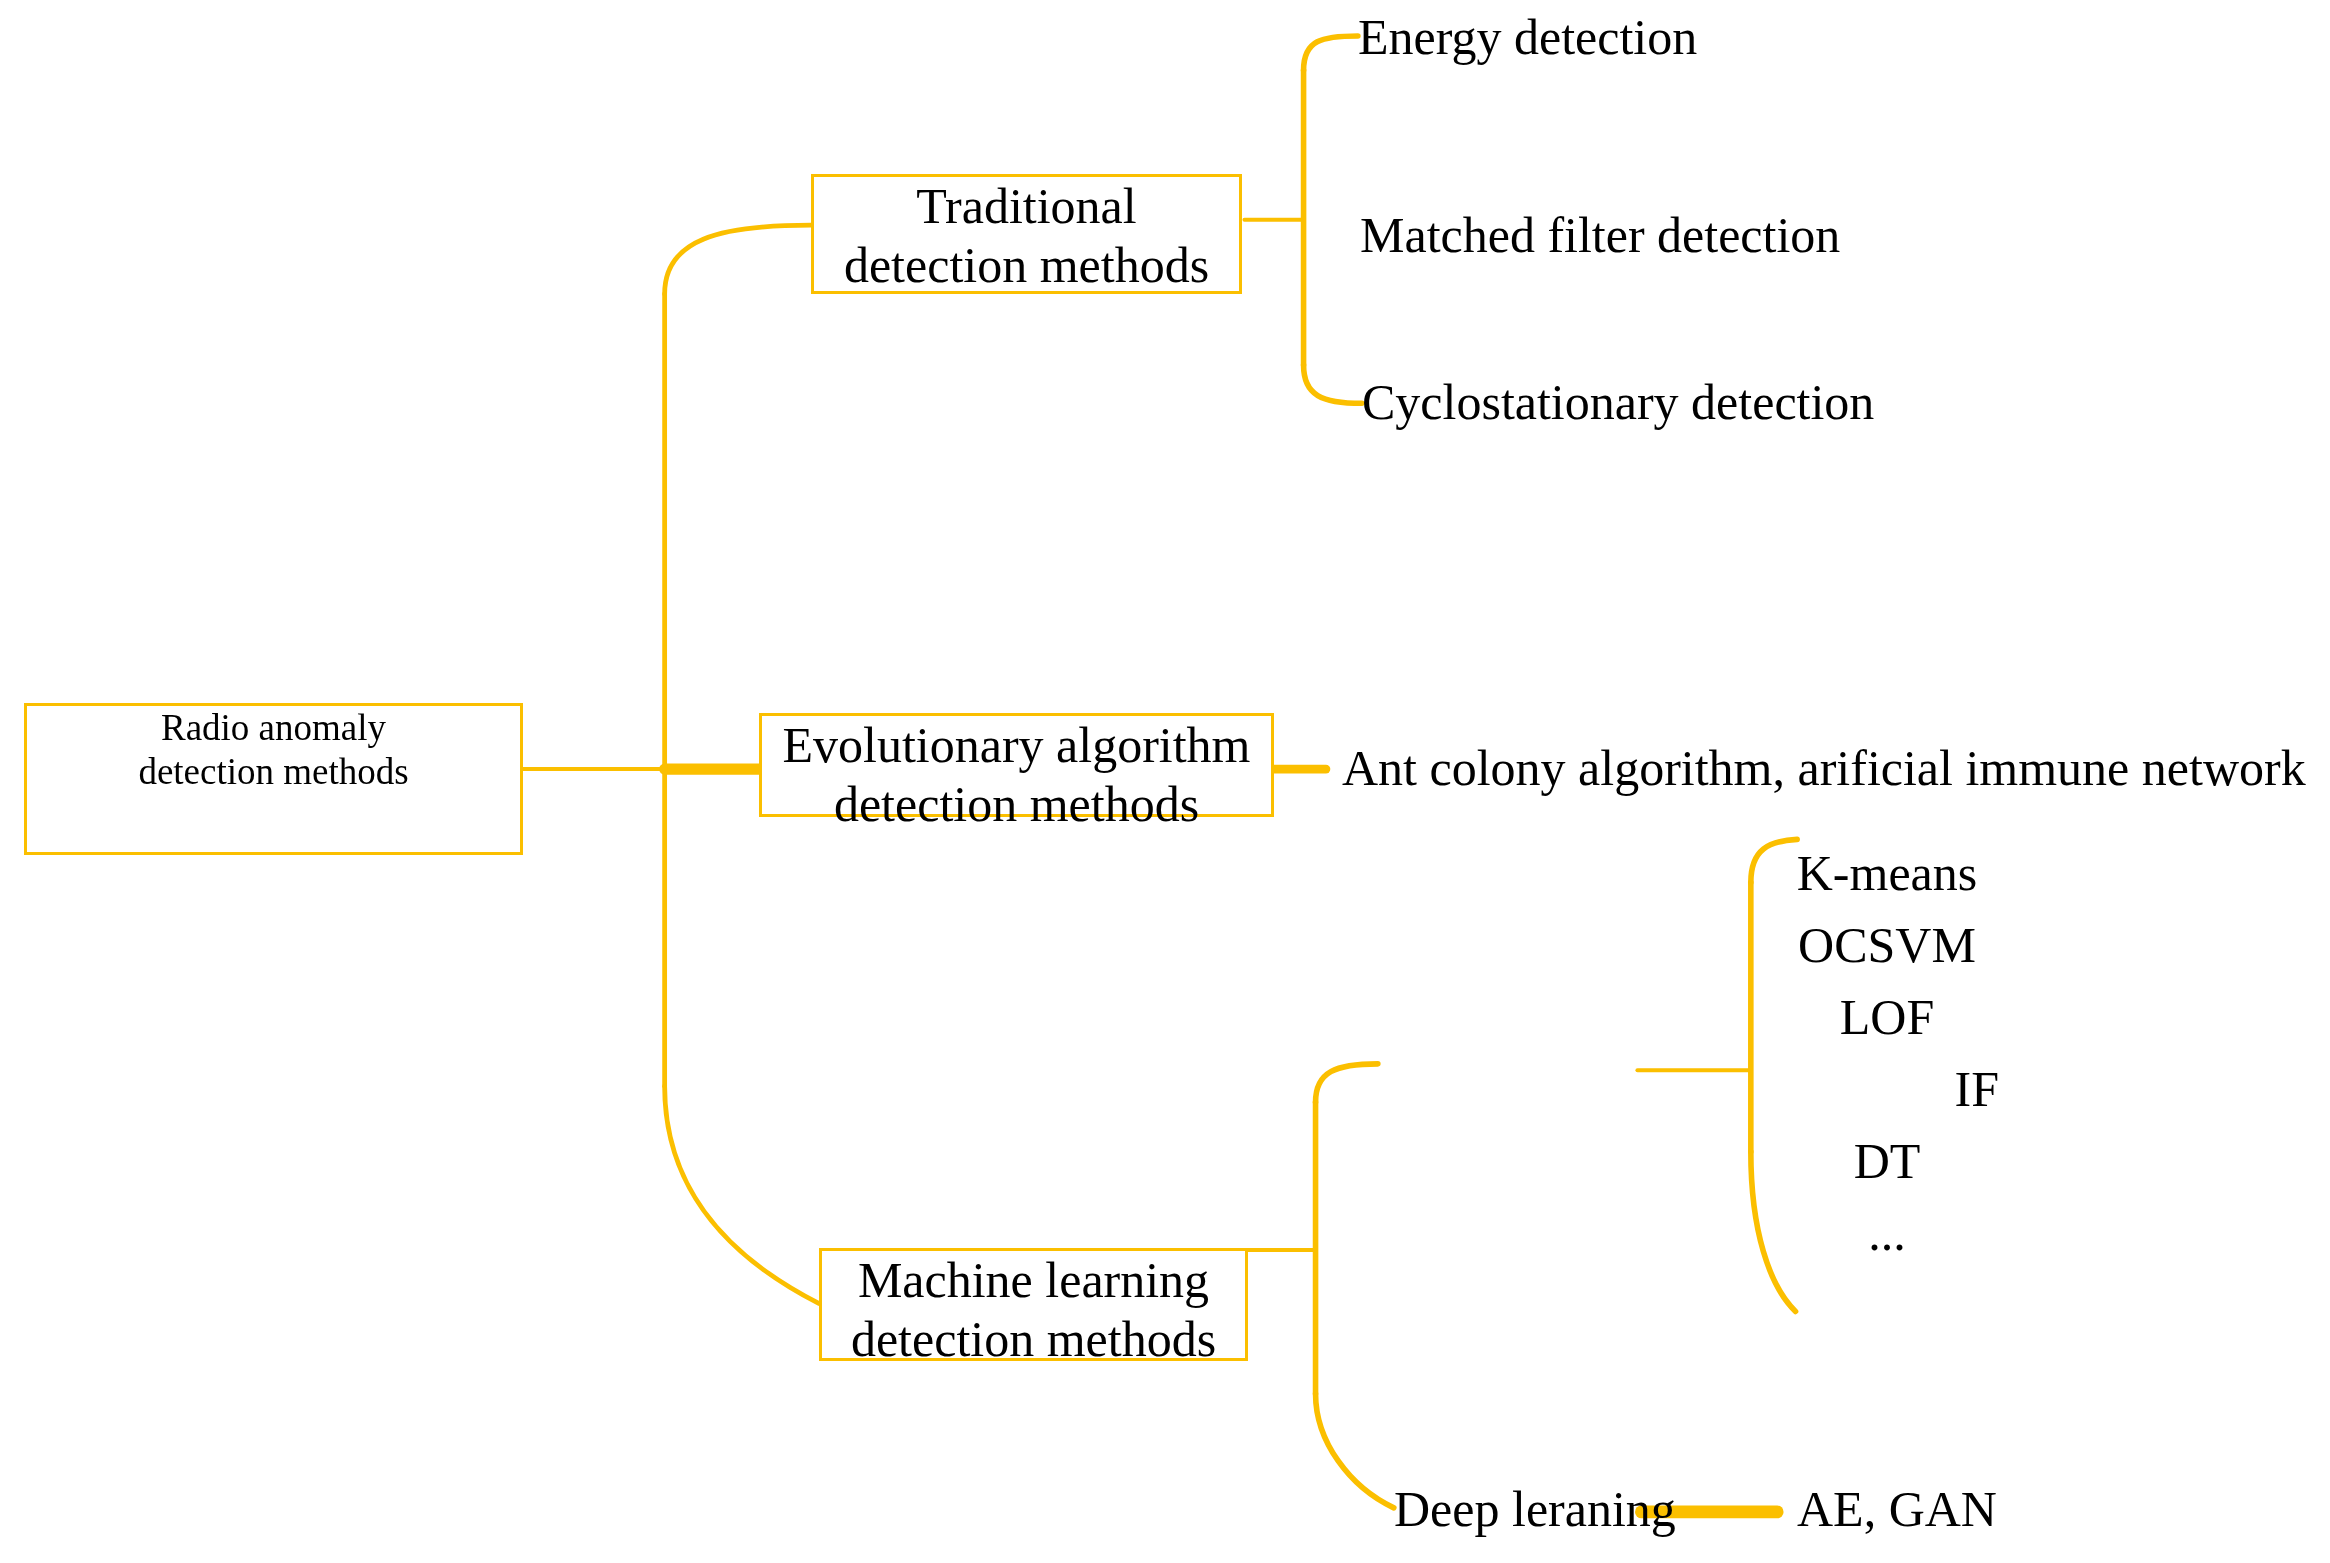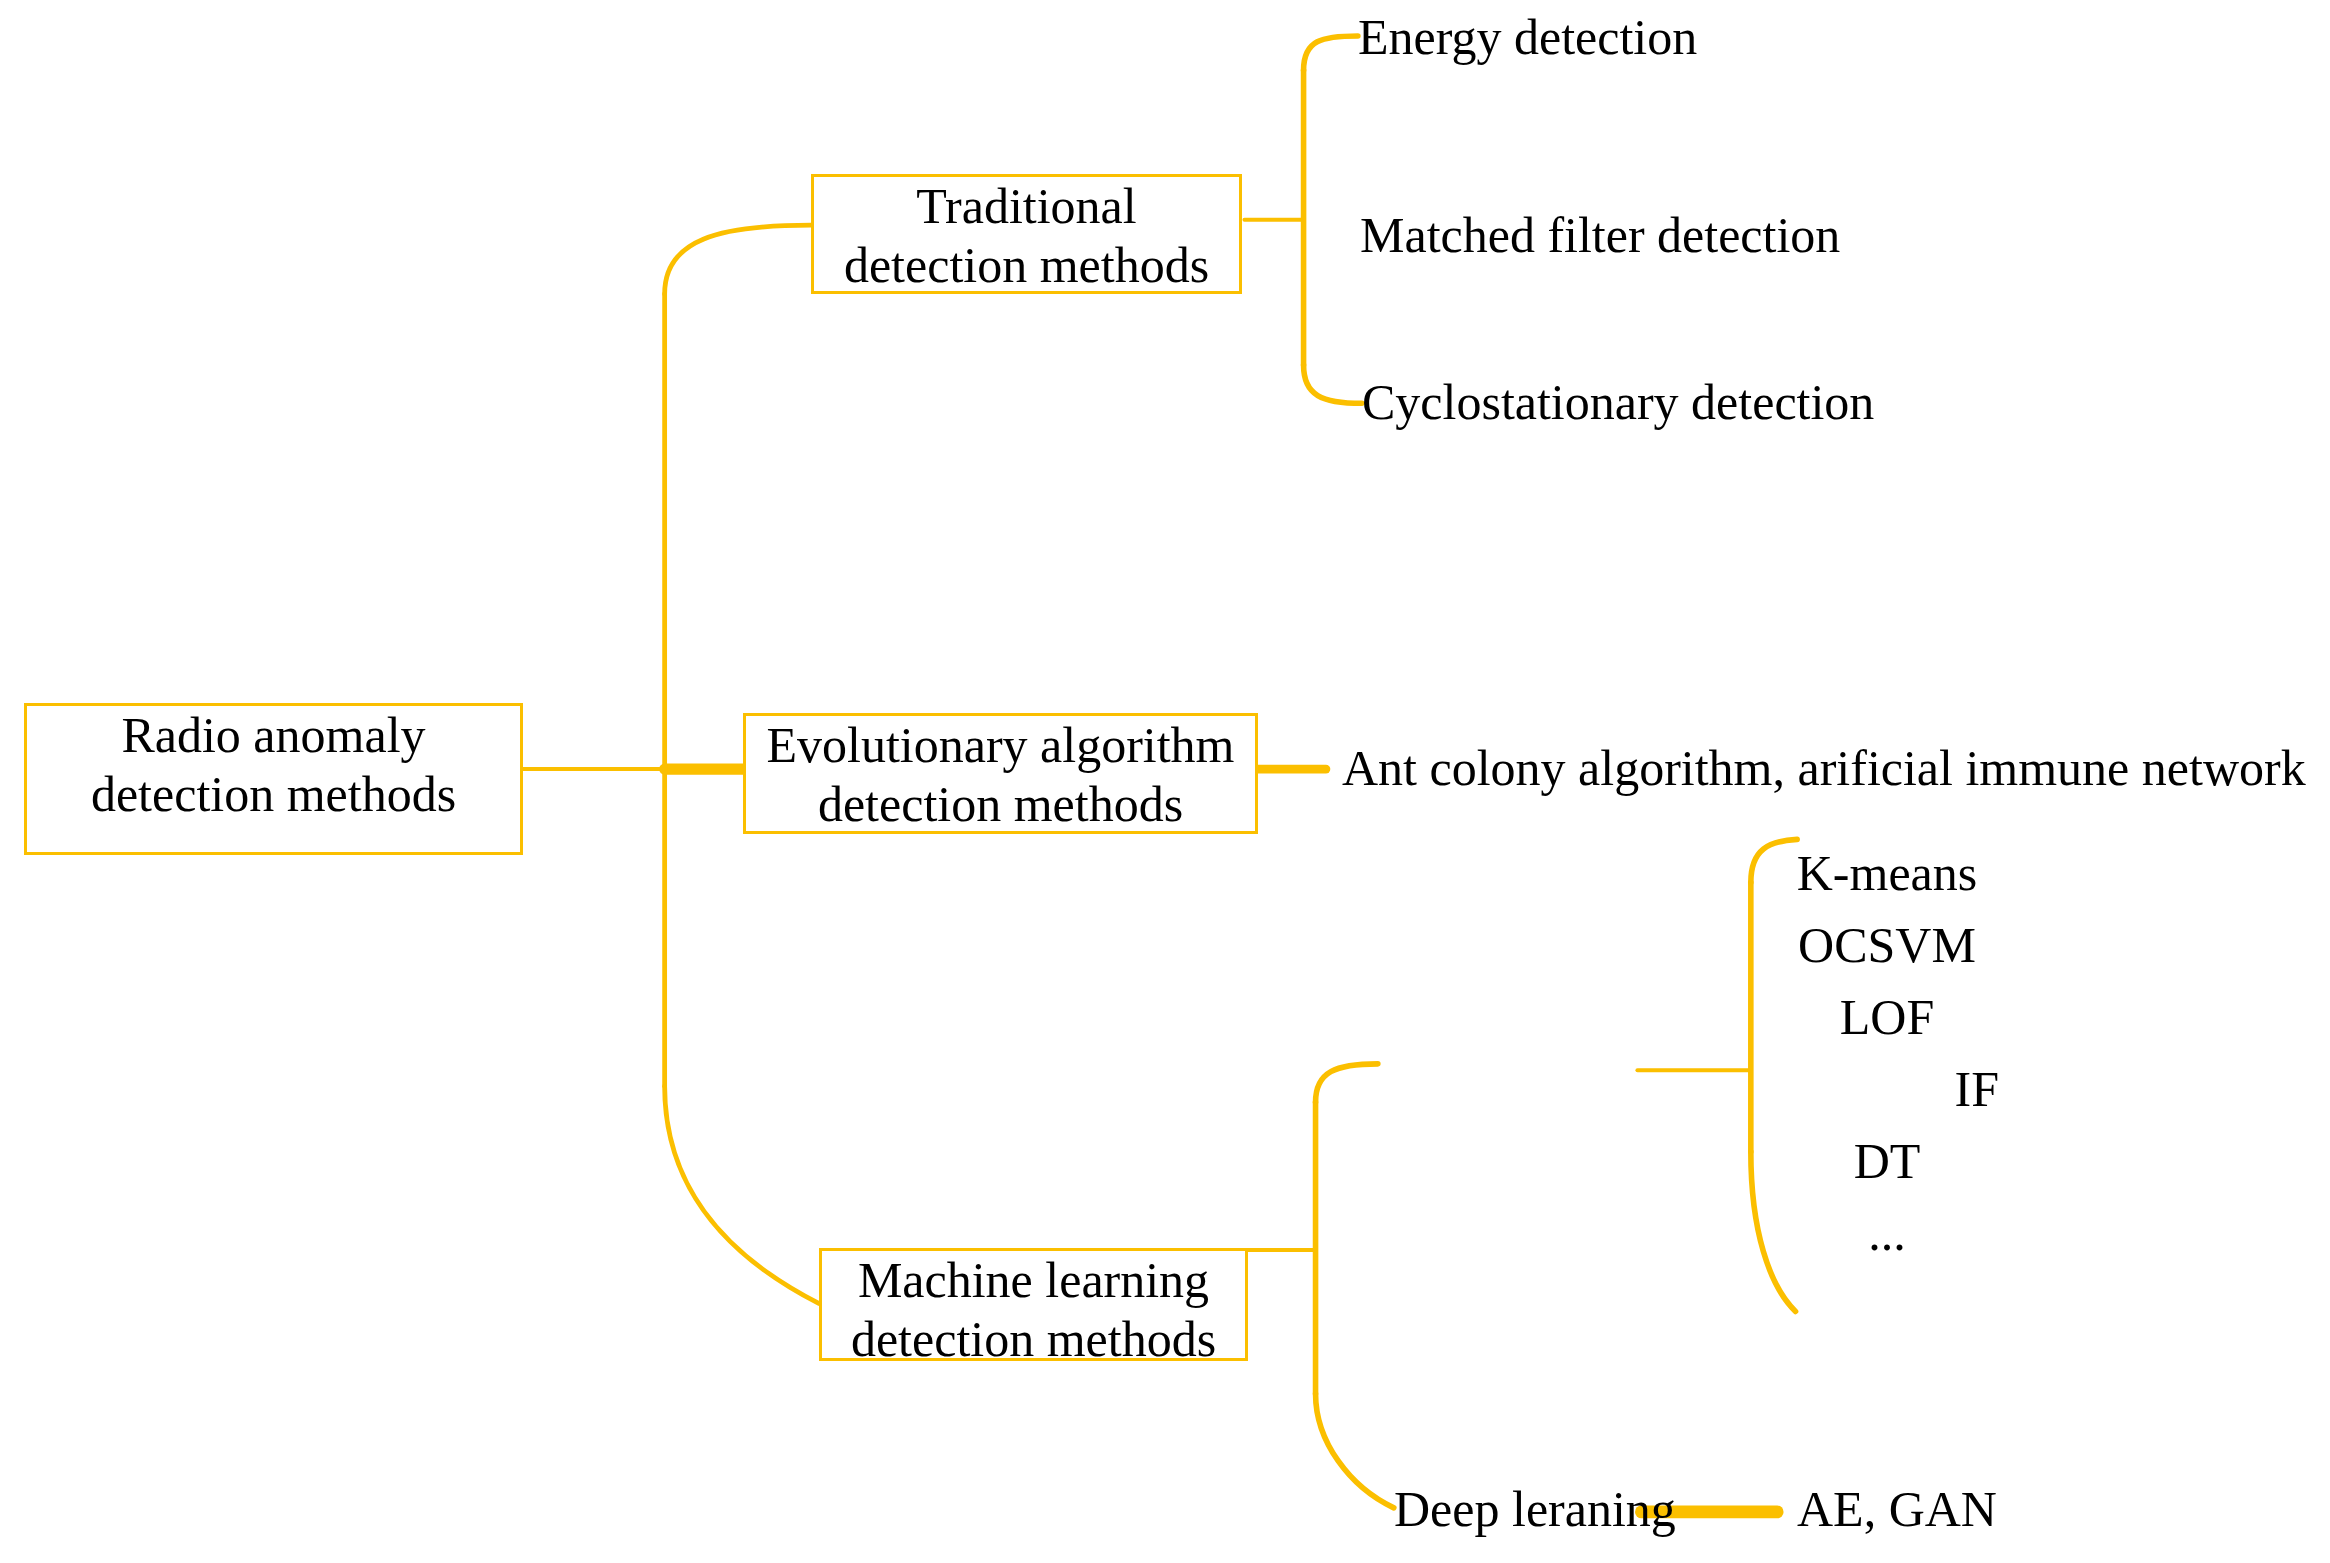--- a/index.html
+++ b/index.html
@@ -38,21 +38,21 @@
     line-height:1.1;
   }
   .leaf.center{text-align:center;margin-top:33px;}
   .two-line{
     position:absolute;
     text-align:center;
     line-height:1.22;
     white-space:pre;
   }
   
-  .t-root{font-size:50px;}
+  .t-root{font-size:37px;}
   .t-node{font-size:50px;}
   .t-leaf{font-size:50px;}
 </style>
 </head>
 <body>
 
 <div id="stage">
 
   <svg id="wires" viewBox="0 0 2917 1957" width="2330" height="1563" xmlns="http://www.w3.org/2000/svg">
     <g fill="none" stroke="#FBBF00" stroke-linecap="round" stroke-linejoin="round">
@@ -91,21 +91,21 @@
   <div class="node-box t-root" style="left:24px;top:703px;width:499px;height:152px;">
     <span class="line">Radio anomaly</span>
     <span class="line">detection methods</span>
   </div>
 
   <div class="node-box t-node" style="left:811px;top:174px;width:431px;height:120px;">
     <span class="line">Traditional</span>
     <span class="line">detection methods</span>
   </div>
 
-  <div class="node-box t-node" style="left:743px;top:713px;width:515px;height:121px;">
+  <div class="node-box t-node" style="left:759px;top:713px;width:515px;height:104px;">
     <span class="line">Evolutionary algorithm</span>
     <span class="line">detection methods</span>
   </div>
 
   <div class="node-box t-node" style="left:819px;top:1248px;width:429px;height:113px;">
     <span class="line">Machine learning</span>
     <span class="line">detection methods</span>
   </div>
 
   <div class="leaf t-leaf" style="left:1358px;top:9.6px;">Energy detection</div>

